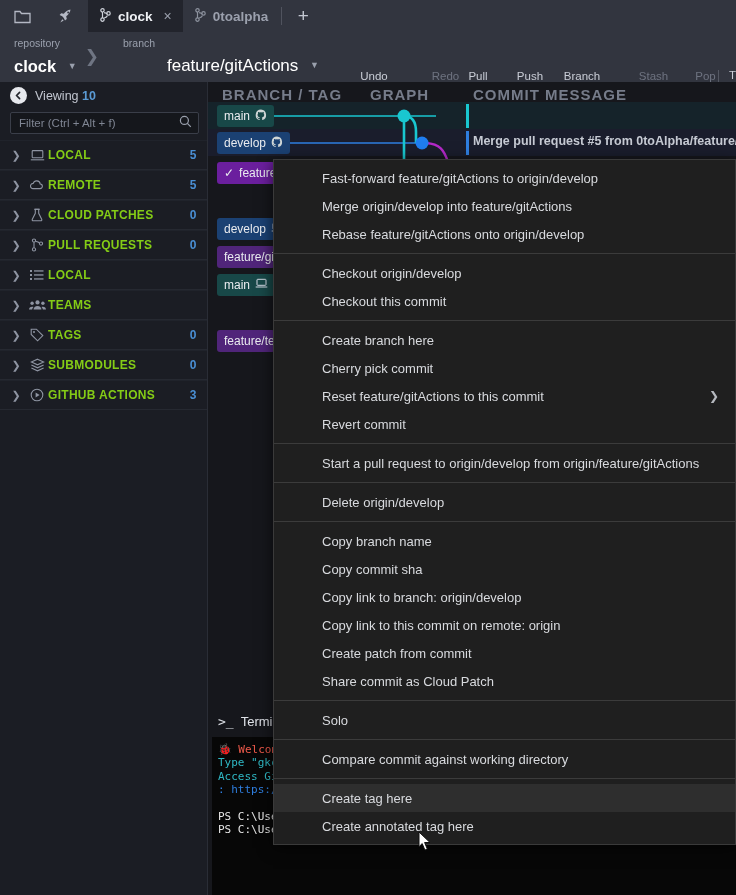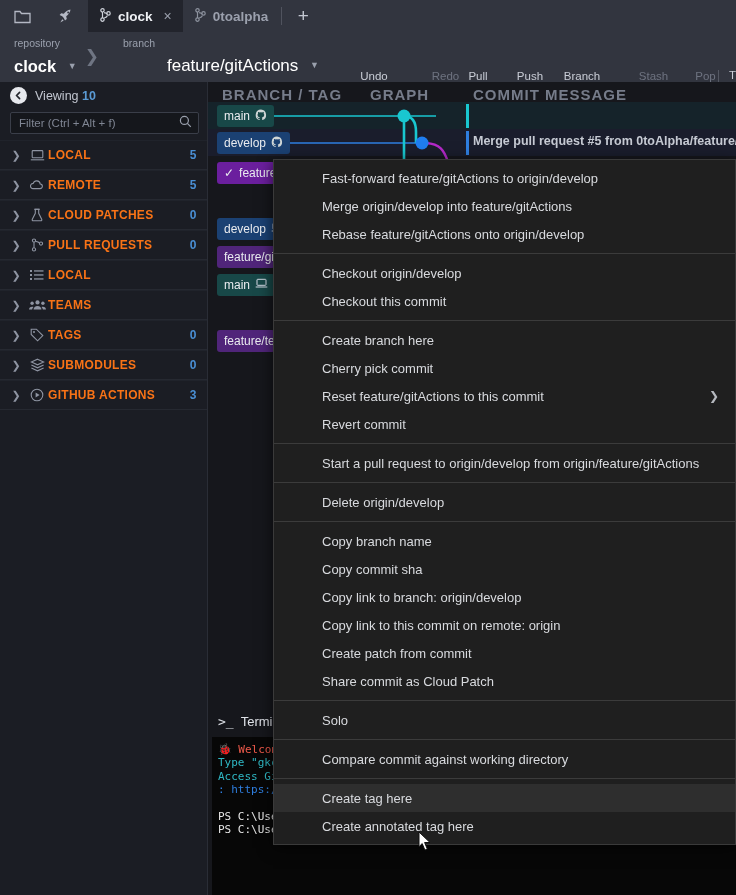--- a/index.html
+++ b/index.html
@@ -100,21 +100,21 @@
   .filter .ph { flex:1; font-size:11.5px; color:#7f8593; }
   .filter .sicon { color:#9aa0ad; }
 
   .side-item {
     height:30px; display:flex; align-items:center; gap:0;
     border-top:1px solid #26293186; padding-left:6px;
     border-bottom: 1px solid #262931;
   }
   .si-arrow { width:20px; text-align:center; color:#8e94a2; font-size:11px;}
   .si-ico { width:22px; display:flex; align-items:center; justify-content:center; color:#8e94a2;}
-  .si-label { flex:1; font-size:12px; font-weight:bold; color:#f97316; letter-spacing:0.3px; }
+  .si-label { flex:1; font-size:12px; font-weight:bold; color:#84cc16; letter-spacing:0.3px; }
   .si-count { width:28px; text-align:center; font-size:12px; font-weight:bold; color:#4a8fd4; }
 
   
   .graph {
     position:absolute; top:82px; left:208px; width:528px; height:630px;
     background:#16171c;
   }
   .col-head { height:20px; position:relative; }
   .col-head span {
     position:absolute; top:4px; font-size:15px; color:#767c8a;

